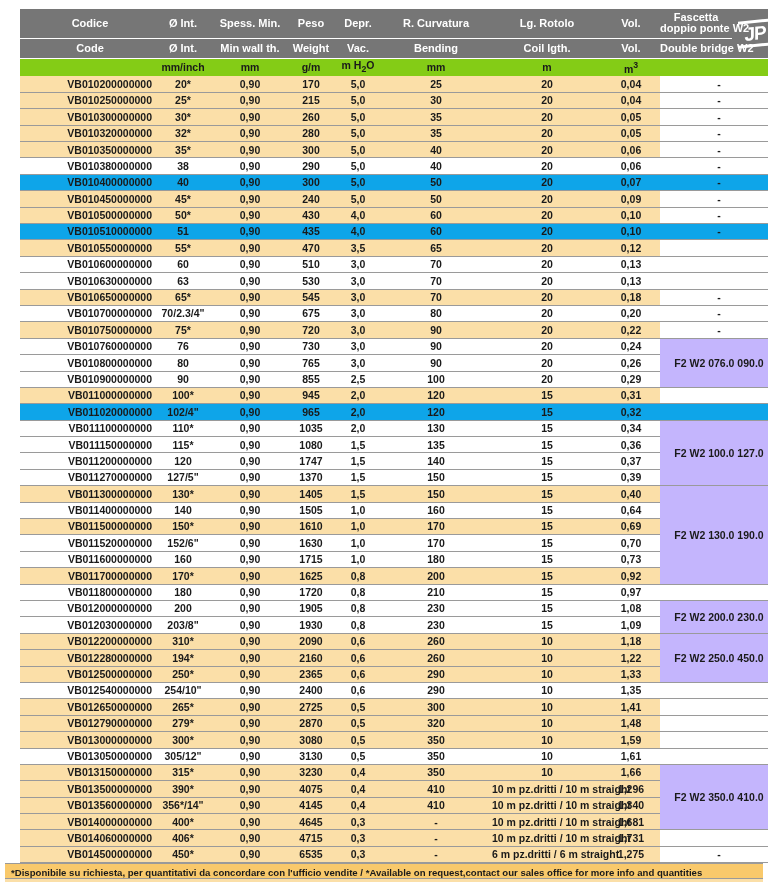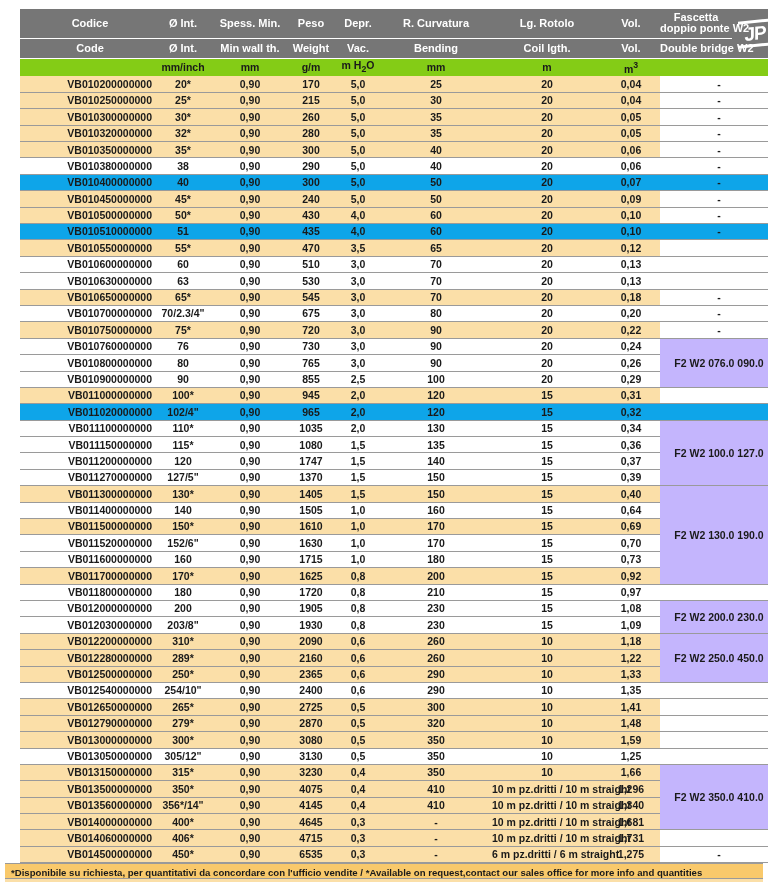--- a/index.html
+++ b/index.html
@@ -562,21 +562,21 @@
           <td class="band">0,90</td>
           <td class="band">2090</td>
           <td class="band">0,6</td>
           <td class="band">260</td>
           <td class="band">10</td>
           <td class="band">1,18</td>
           <td class="fasc-span" colspan="2" rowspan="3">F2 W2 250.0 450.0</td>
         </tr>
         <tr class="drow tone">
           <td class="c-code band">VB012280000000</td>
-          <td class="band">289*</td>
+          <td class="band">194*</td>
           <td class="band">0,90</td>
           <td class="band">2160</td>
           <td class="band">0,6</td>
           <td class="band">260</td>
           <td class="band">10</td>
           <td class="band">1,22</td>
         </tr>
         <tr class="drow tone">
           <td class="c-code band">VB012500000000</td>
           <td class="band">250*</td>
@@ -632,37 +632,37 @@
           <td class="fasc" colspan="2"></td>
         </tr>
         <tr class="drow plain">
           <td class="c-code band">VB013050000000</td>
           <td class="band">305/12"</td>
           <td class="band">0,90</td>
           <td class="band">3130</td>
           <td class="band">0,5</td>
           <td class="band">350</td>
           <td class="band">10</td>
-          <td class="band">1,25</td>
+          <td class="band">1,61</td>
           <td class="fasc" colspan="2"></td>
         </tr>
         <tr class="drow tone">
           <td class="c-code band">VB013150000000</td>
           <td class="band">315*</td>
           <td class="band">0,90</td>
           <td class="band">3230</td>
           <td class="band">0,4</td>
           <td class="band">350</td>
           <td class="band">10</td>
           <td class="band">1,66</td>
           <td class="fasc-span" colspan="2" rowspan="4">F2 W2 350.0 410.0</td>
         </tr>
         <tr class="drow tone">
           <td class="c-code band">VB013500000000</td>
-          <td class="band">350*</td>
+          <td class="band">390*</td>
           <td class="band">0,90</td>
           <td class="band">4075</td>
           <td class="band">0,4</td>
           <td class="band">410</td>
           <td class="band small-coil">10 m pz.dritti  / 10 m straight</td>
           <td class="band">1,296</td>
         </tr>
         <tr class="drow tone">
           <td class="c-code band">VB013560000000</td>
           <td class="band">356*/14"</td>

